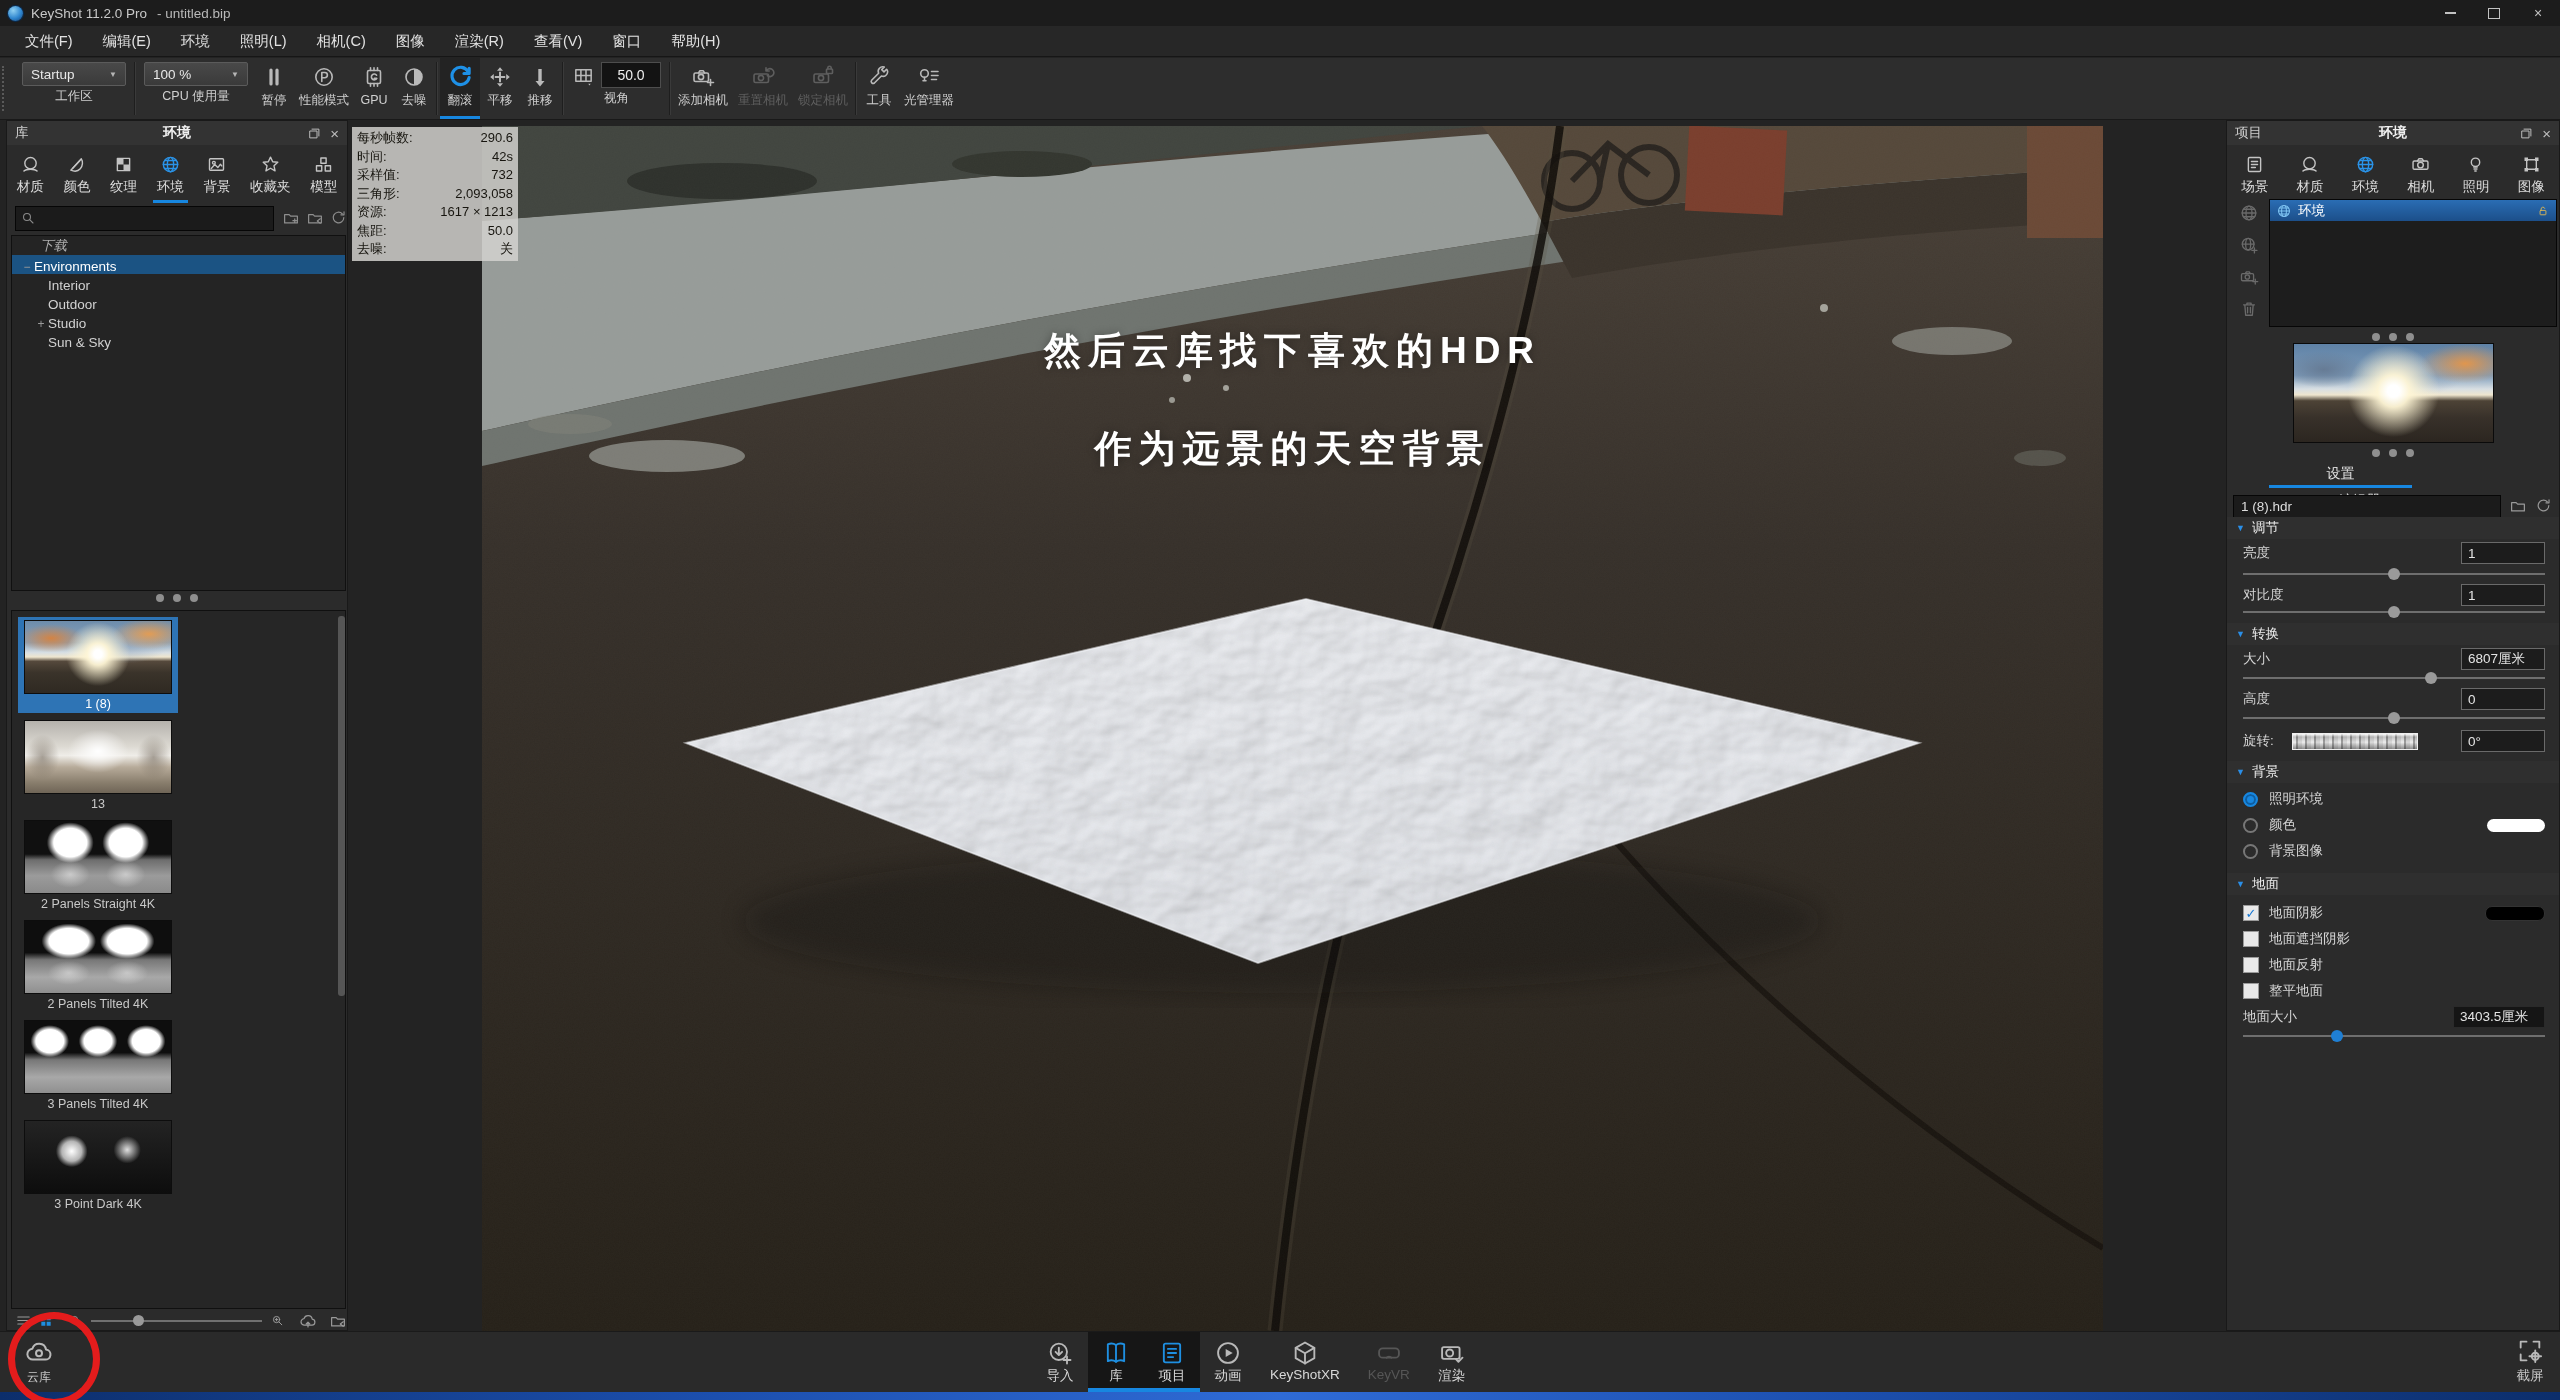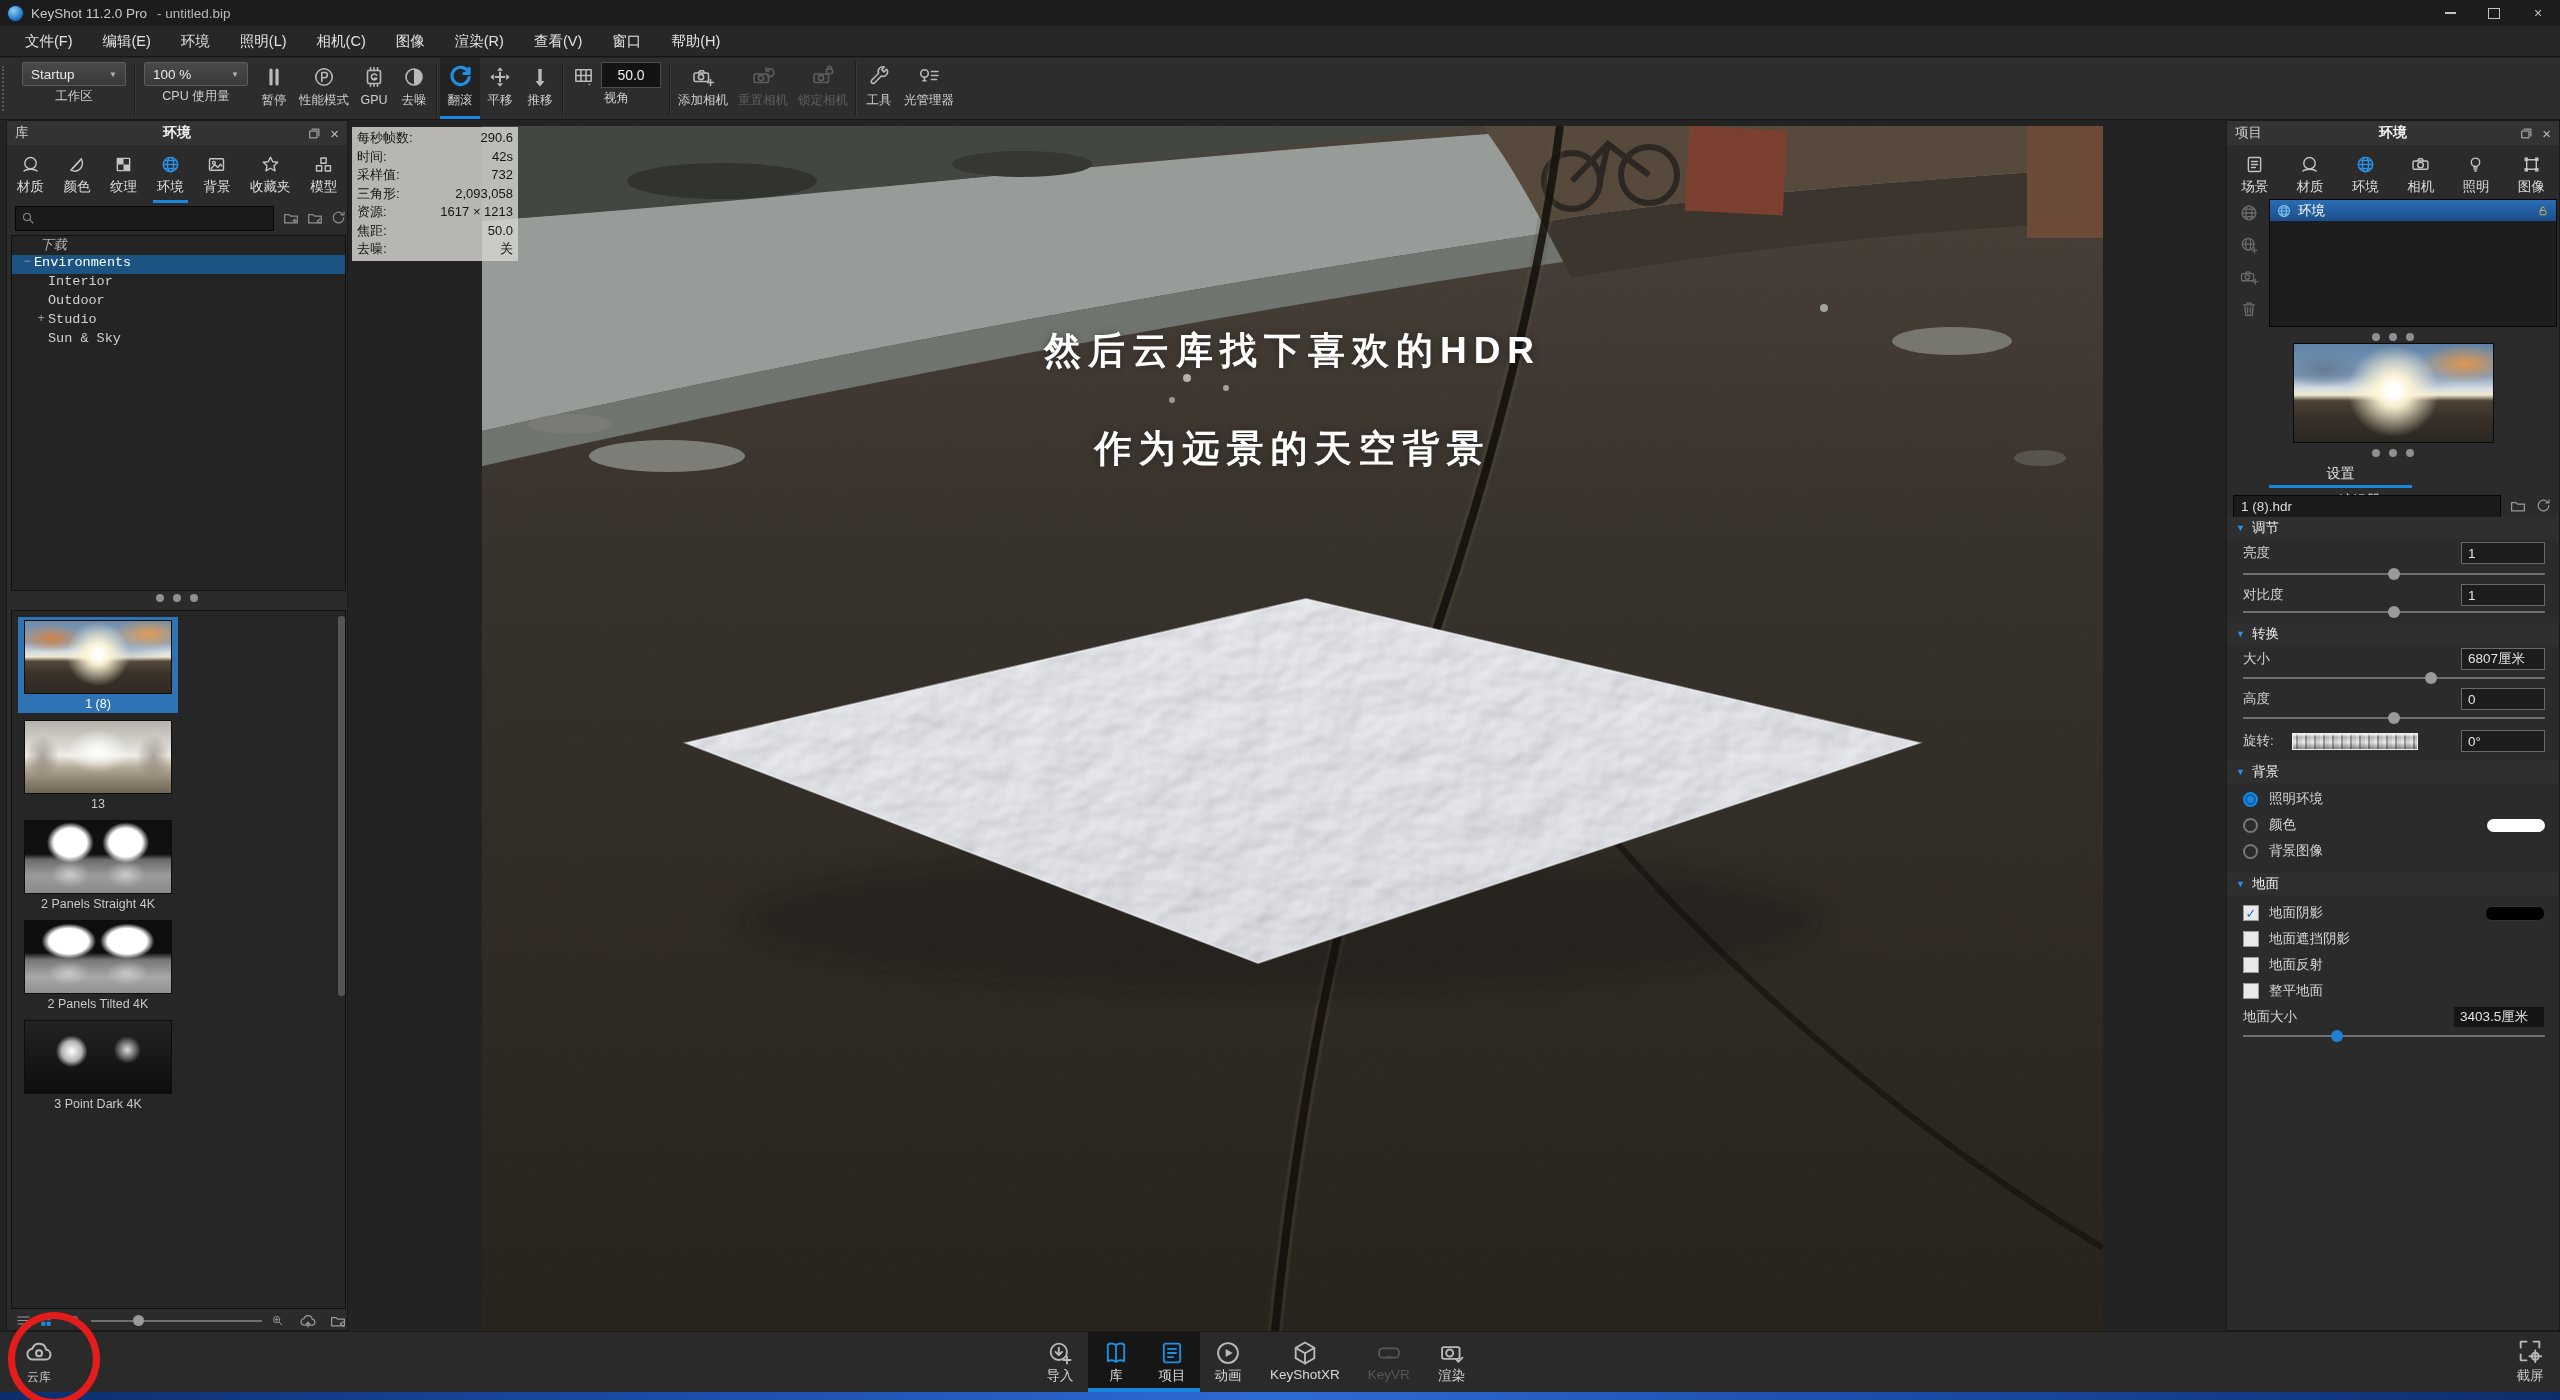--- a/index.html
+++ b/index.html
@@ -55,21 +55,21 @@
   .dots{display:flex;justify-content:center;gap:9px;}
   .dots i{width:8px;height:8px;border-radius:50%;background:#8f8f8f;}
 
   
   #library{left:6px;width:342px;}
   .lsearch{position:absolute;left:0;top:82px;width:100%;height:30px;display:flex;align-items:center;}
   .searchbox{margin-left:8px;width:264px;height:23px;background:#1b1b1b;border:1px solid #060606;display:flex;align-items:center;color:#8a8a8a;}
   .searchbox .ic{margin-left:4px;}
   .l-sicons{display:flex;gap:6px;margin-left:8px;color:#8f8f8f;}
   #ltree{position:absolute;left:4px;top:114px;width:333px;height:354px;background:#242424;border:1px solid #101010;font-size:13.5px;overflow:hidden;}
-  .trow{height:19px;display:flex;align-items:flex-start;color:#d2d2d2;padding-left:8px;font-family:Liberation Mono, monospace;}
+  .trow{height:19px;display:flex;align-items:flex-end;color:#d2d2d2;padding-left:8px;}
   .trow .texp{width:14px;color:#9a9a9a;font-size:12px;text-align:center;}
   .trow.download{color:#b0b0b0;font-style:italic;padding-left:14px;}
   .trow.selected{background:#1b5383;color:#ffffff;}
   .trow.child{padding-left:22px;}
   #ldots{position:absolute;left:0;top:473px;width:100%;}
   #lgrid{position:absolute;left:4px;top:489px;width:333px;height:697px;background:#262626;border:1px solid #101010;overflow:hidden;}
   .gridwrap{display:flex;flex-wrap:wrap;padding:4px 2px 0 4px;}
   .cell{width:160px;height:96px;margin:2px;display:flex;flex-direction:column;align-items:center;box-sizing:border-box;padding-top:3px;}
   .cell .timg{width:148px;height:74px;border:1px solid #0d0d0d;box-sizing:border-box;}
   .cell .tlbl{font-size:12.5px;color:#c9c9c9;margin-top:3px;white-space:nowrap;overflow:hidden;max-width:156px;}
@@ -695,20 +695,24 @@
             <div class="timg"></div>
             <div class="tlbl">13</div>
           </div>
           <div class="cell th-p2s">
             <div class="timg"></div>
             <div class="tlbl">2 Panels Straight 4K</div>
           </div>
           <div class="cell th-p2t">
             <div class="timg"></div>
             <div class="tlbl">2 Panels Tilted 4K</div>
+          </div>
+          <div class="cell th-p3t">
+            <div class="timg"></div>
+            <div class="tlbl">3 Panels Tilted 4K</div>
           </div>
           <div class="cell th-3pd">
             <div class="timg"></div>
             <div class="tlbl">3 Point Dark 4K</div>
           </div>
         </div>
     </div>
     <div id="lscroll"></div>
     <div id="lctrl">
       <span class="ic" style="margin-left:8px">

